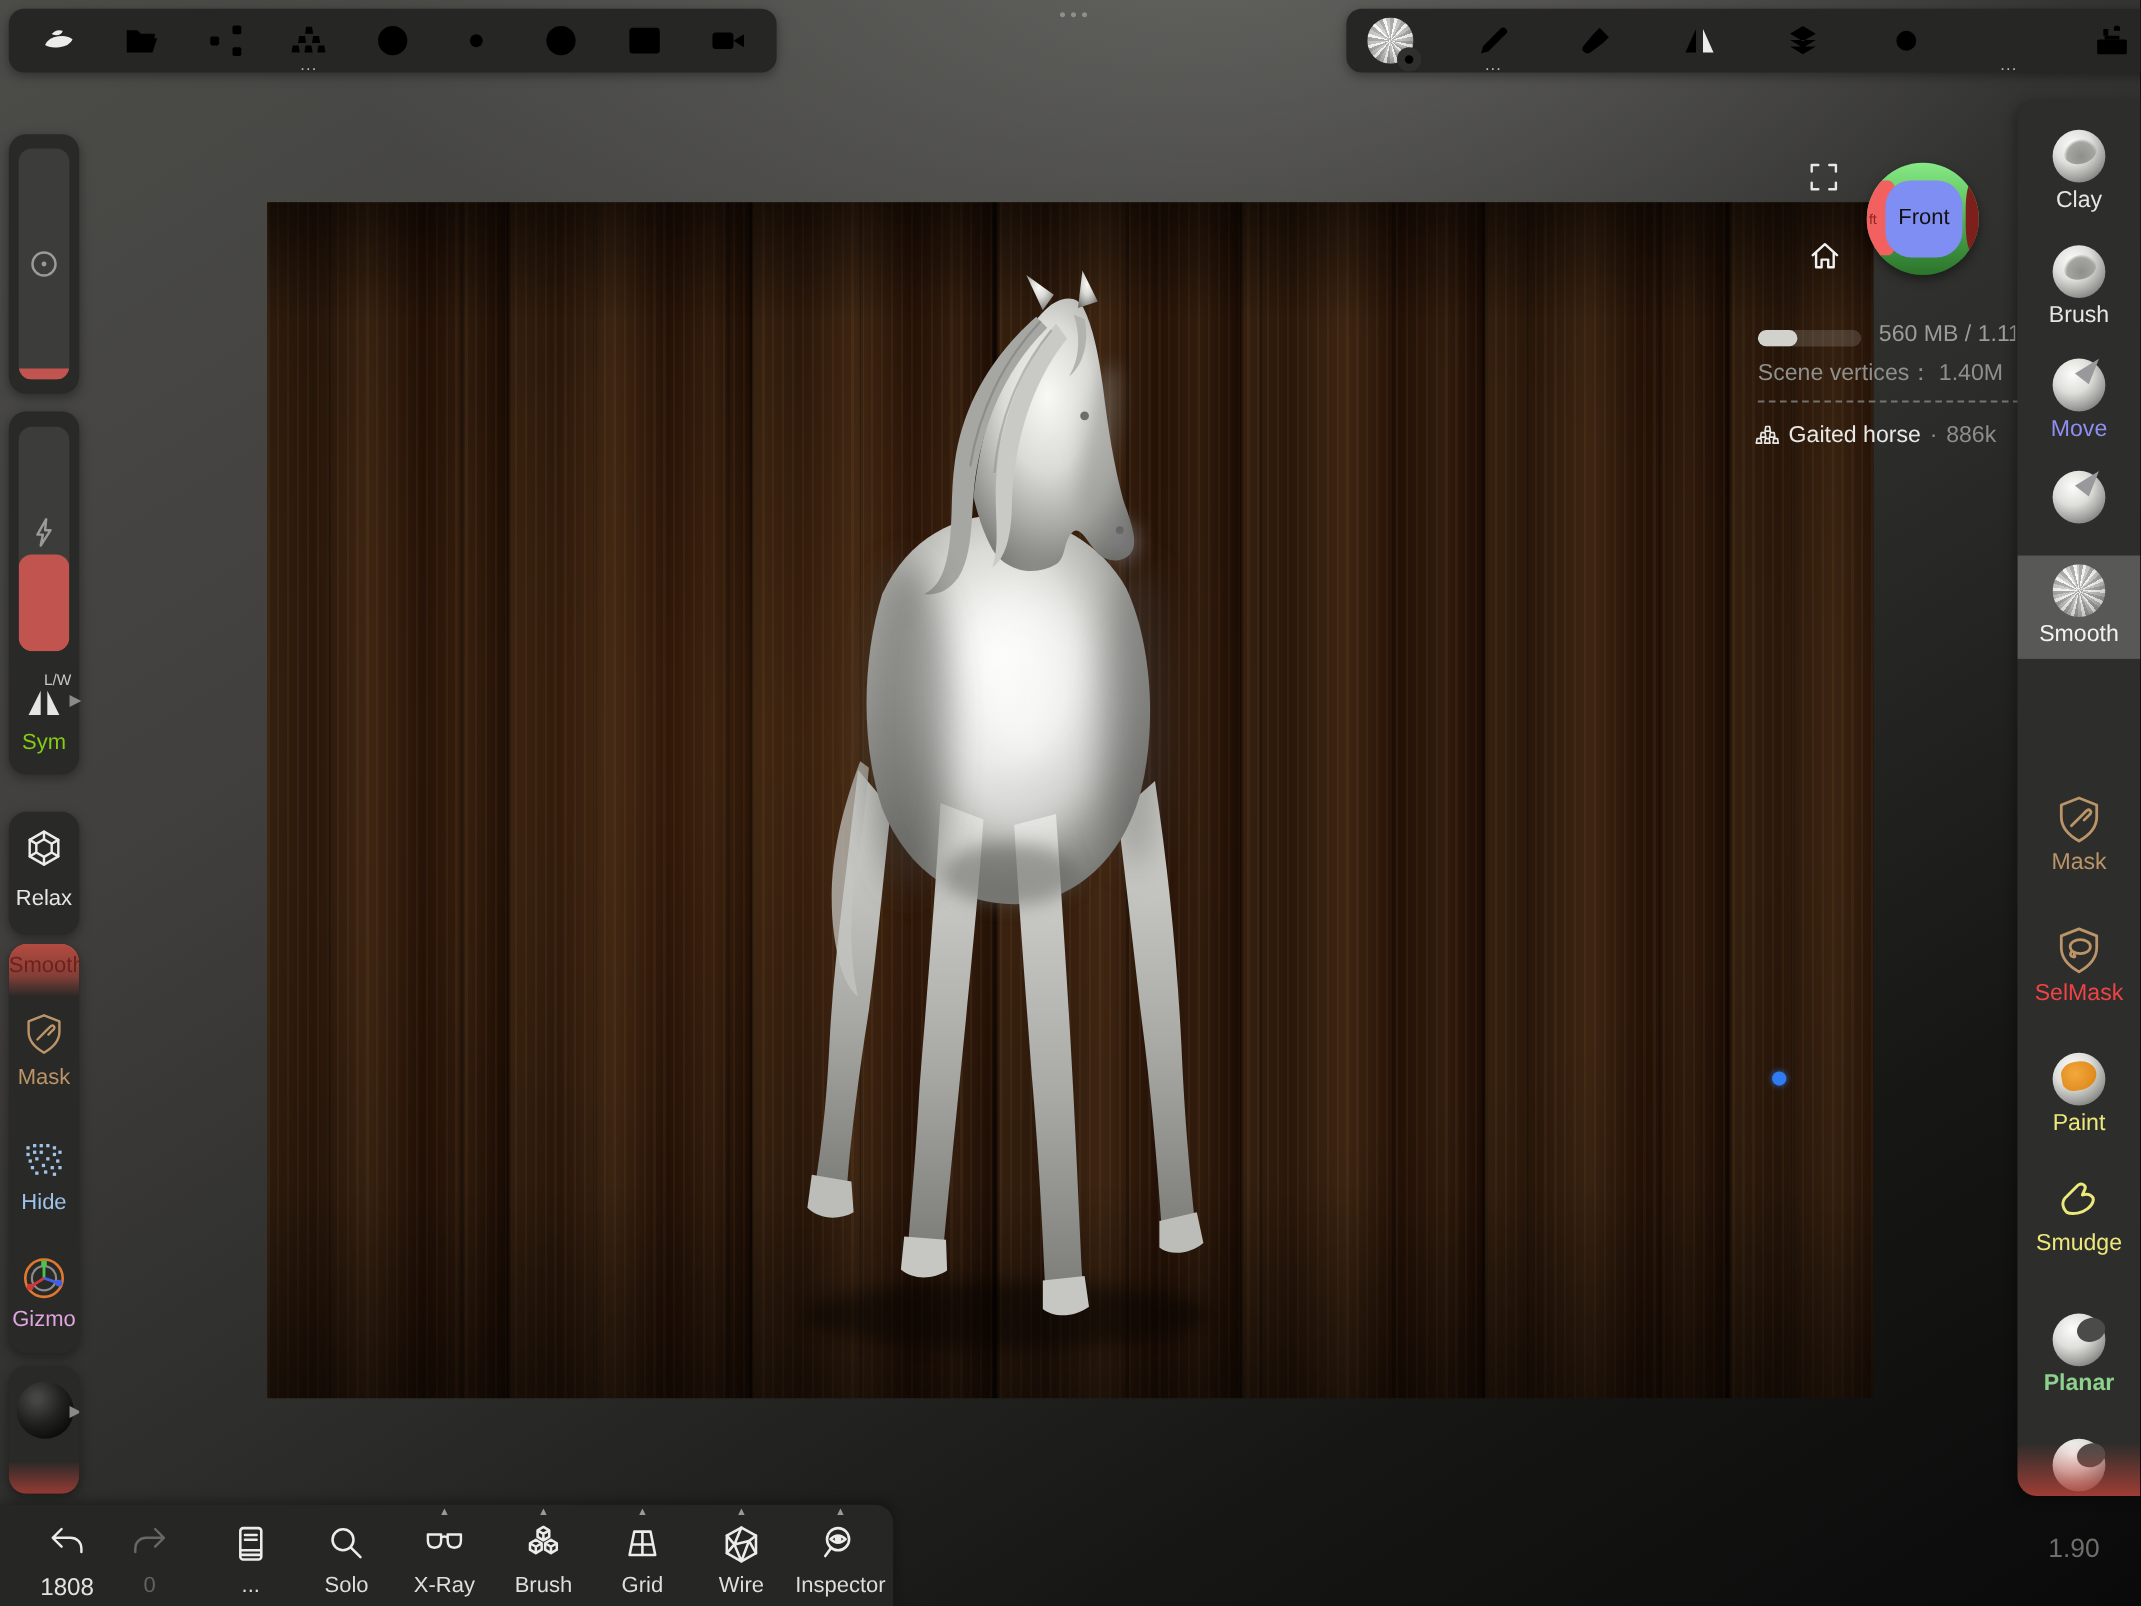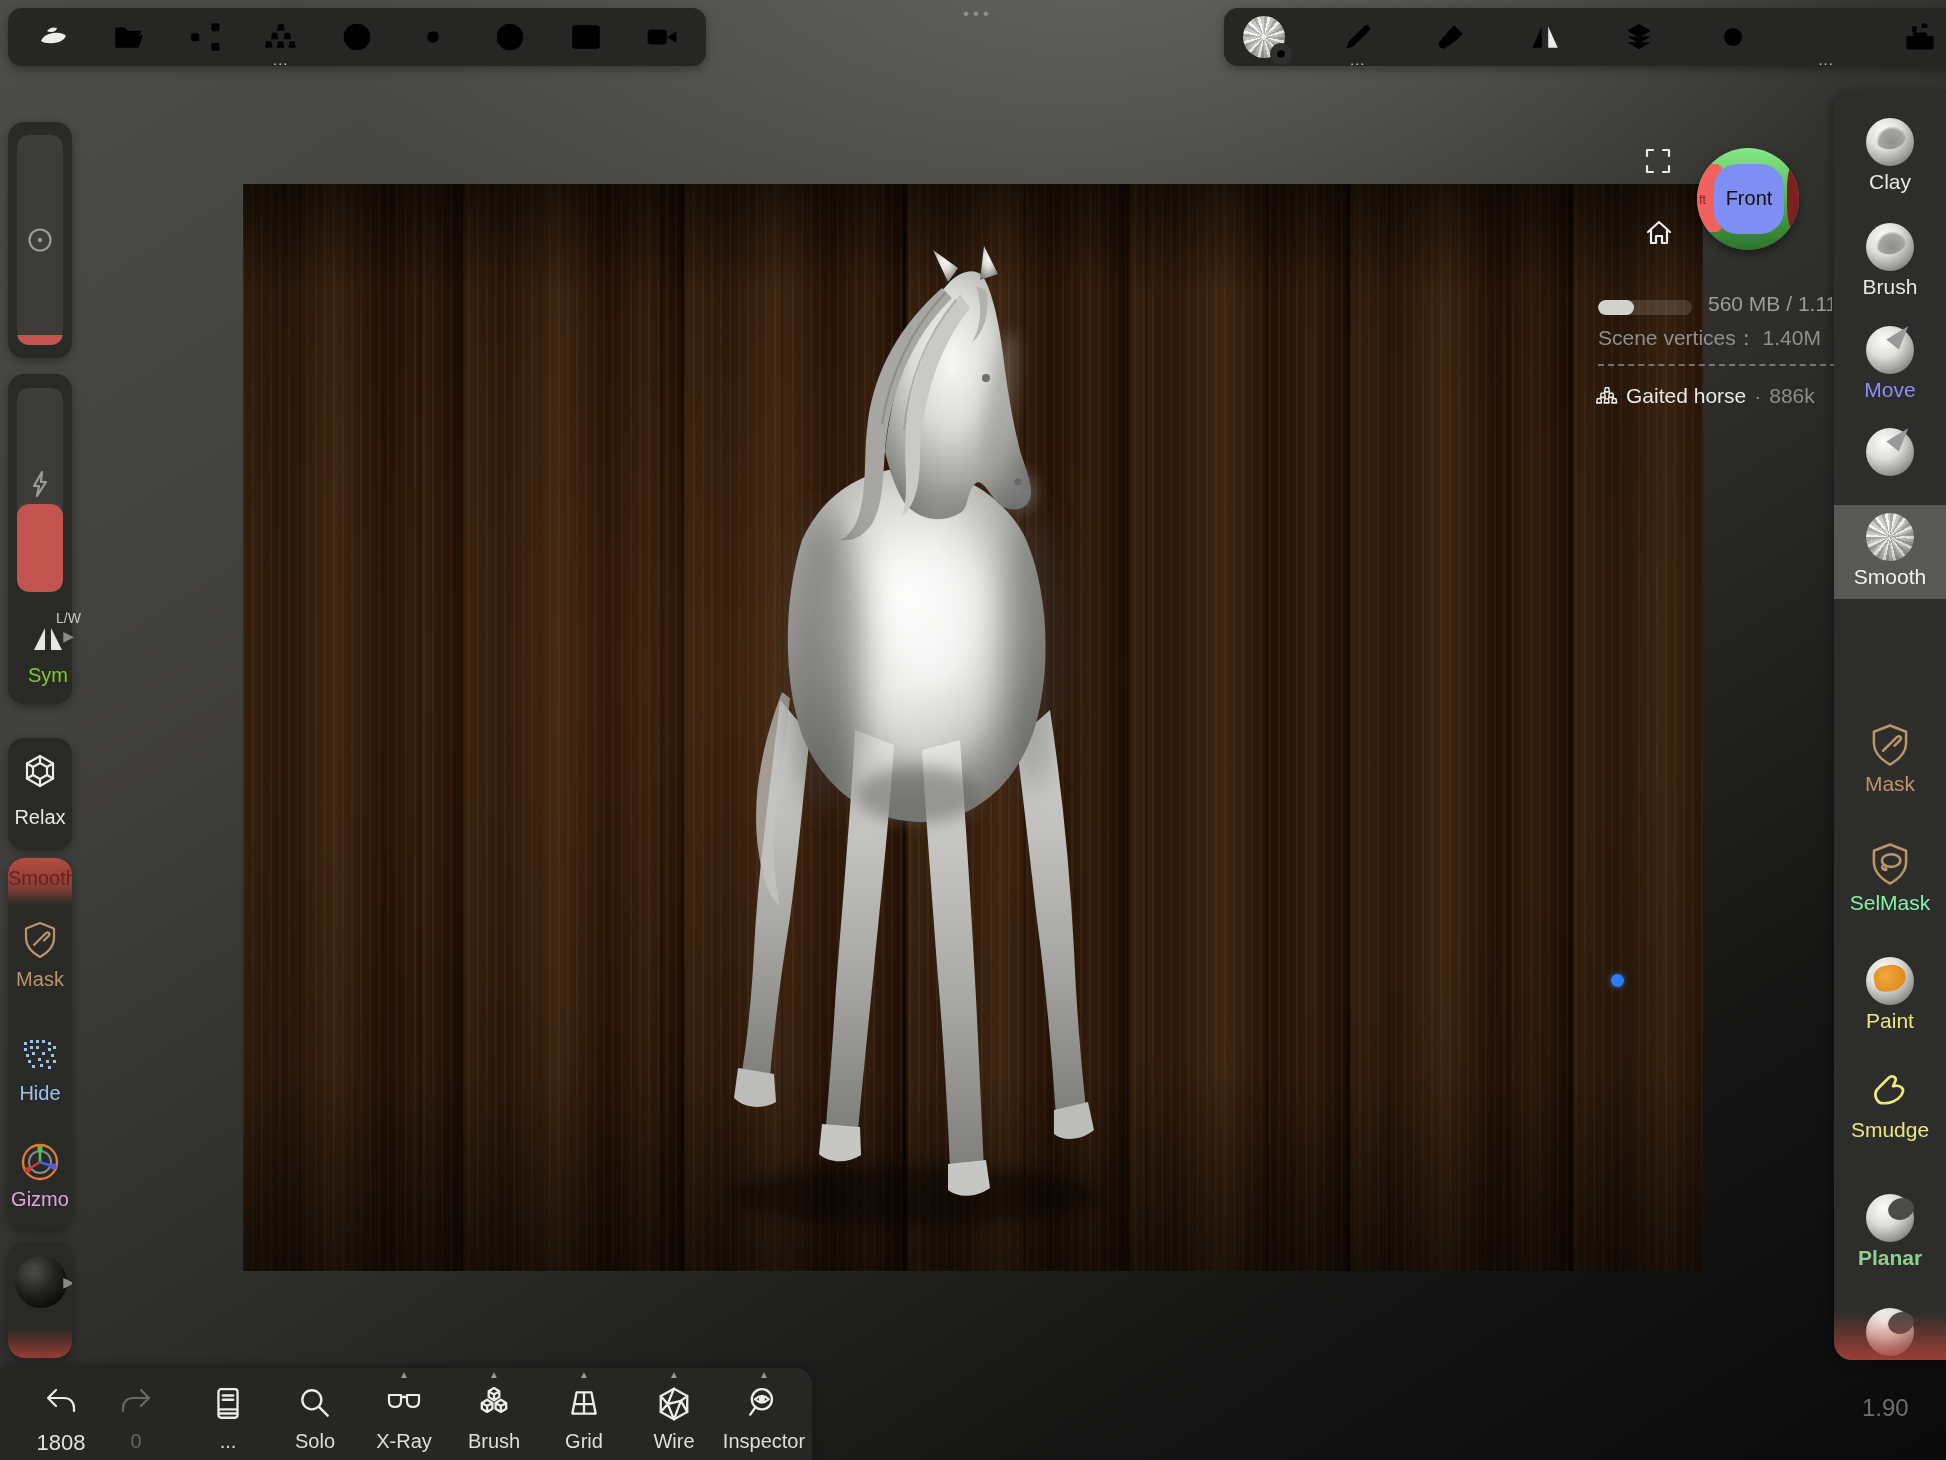--- a/index.html
+++ b/index.html
@@ -337,21 +337,21 @@
 
   <div class="lpanel abs" style="top:374px;height:330px;">
     <div class="ltrack" style="top:14px;height:204px;">
       <span class="tick-icon ic" style="top:47%;">
         <svg width="24" height="28" viewBox="0 0 24 28">
             <path d="M14 2 L6 16 H11 L9 26 L18 12 H13 Z" stroke-width="1.8" stroke="#9a9a97"></path>
           </svg>
       </span>
       <div class="red-fill" style="height:88px;border-radius:12px;"></div>
     </div>
-    <div style="position:absolute;left:16px;right:0;top:228px;height:96px;">
+    <div style="position:absolute;left:0;right:0;top:228px;height:96px;">
       <span class="abs" style="left:32px;top:8px;font-size:14px;color:#c8c8c6;">L/W</span>
       <span class="lp-icon ic" style="top:22px;">
         <svg width="34" height="30" viewBox="0 0 34 30">
             <path d="M14 4 V26 H3 Z" style="fill:currentColor;stroke:none"></path>
             <path d="M20 4 V26 H31 Z" style="fill:currentColor;stroke:none"></path>
           </svg>
       </span>
       <span class="side-caret" style="top:26px;">▶</span>
       <span class="lp-label" style="top:62px;color:#84cc16;text-align:center;">Sym</span>
     </div>
@@ -465,21 +465,21 @@
       <div class="tool-label" style="color: rgb(187, 148, 104);">Mask</div>
     </div>
     <div class="tool-row" style="top:745px;color:#bb9468;">
       <span class="tool-shield ic">
         <svg width="44" height="46" viewBox="0 0 38 40">
             <path d="M19 3 L33 8.5 V18 C33 27 27 32.5 19 37 C11 32.5 5 27 5 18 V8.5 Z" stroke-width="2.4"></path>
             <ellipse cx="20" cy="17" rx="8" ry="5.5" stroke-width="2"></ellipse>
             <path d="M13 21 Q11 24 14 25 Q17 26 15 23" stroke-width="2"></path>
           </svg>
       </span>
-      <div class="tool-label" style="color: #86efac;">SelMask</div>
+      <div class="tool-label" style="color: #ef4444;">SelMask</div>
     </div>
     <div class="tool-row" style="top:863px;">
       <div class="tool-thumb paint"></div>
       <div class="tool-label" style="color: rgb(236, 232, 124);">Paint</div>
     </div>
     <div class="tool-row" style="top:972px;color:#ece87c;">
       <span class="tool-shield ic">
         <svg width="44" height="44" viewBox="0 0 36 36">
             <path d="M9 28 C5 24 5 19 9 16 L17 8 C19.5 5.5 23.5 7.5 22.5 10.5 L20.5 15 C25.5 13.5 29.5 16 28.5 19.5 C27.5 23.5 22.5 27.5 17 28.5 C14 29 11 29 9 28 Z" stroke-width="2.3"></path>
           </svg>

